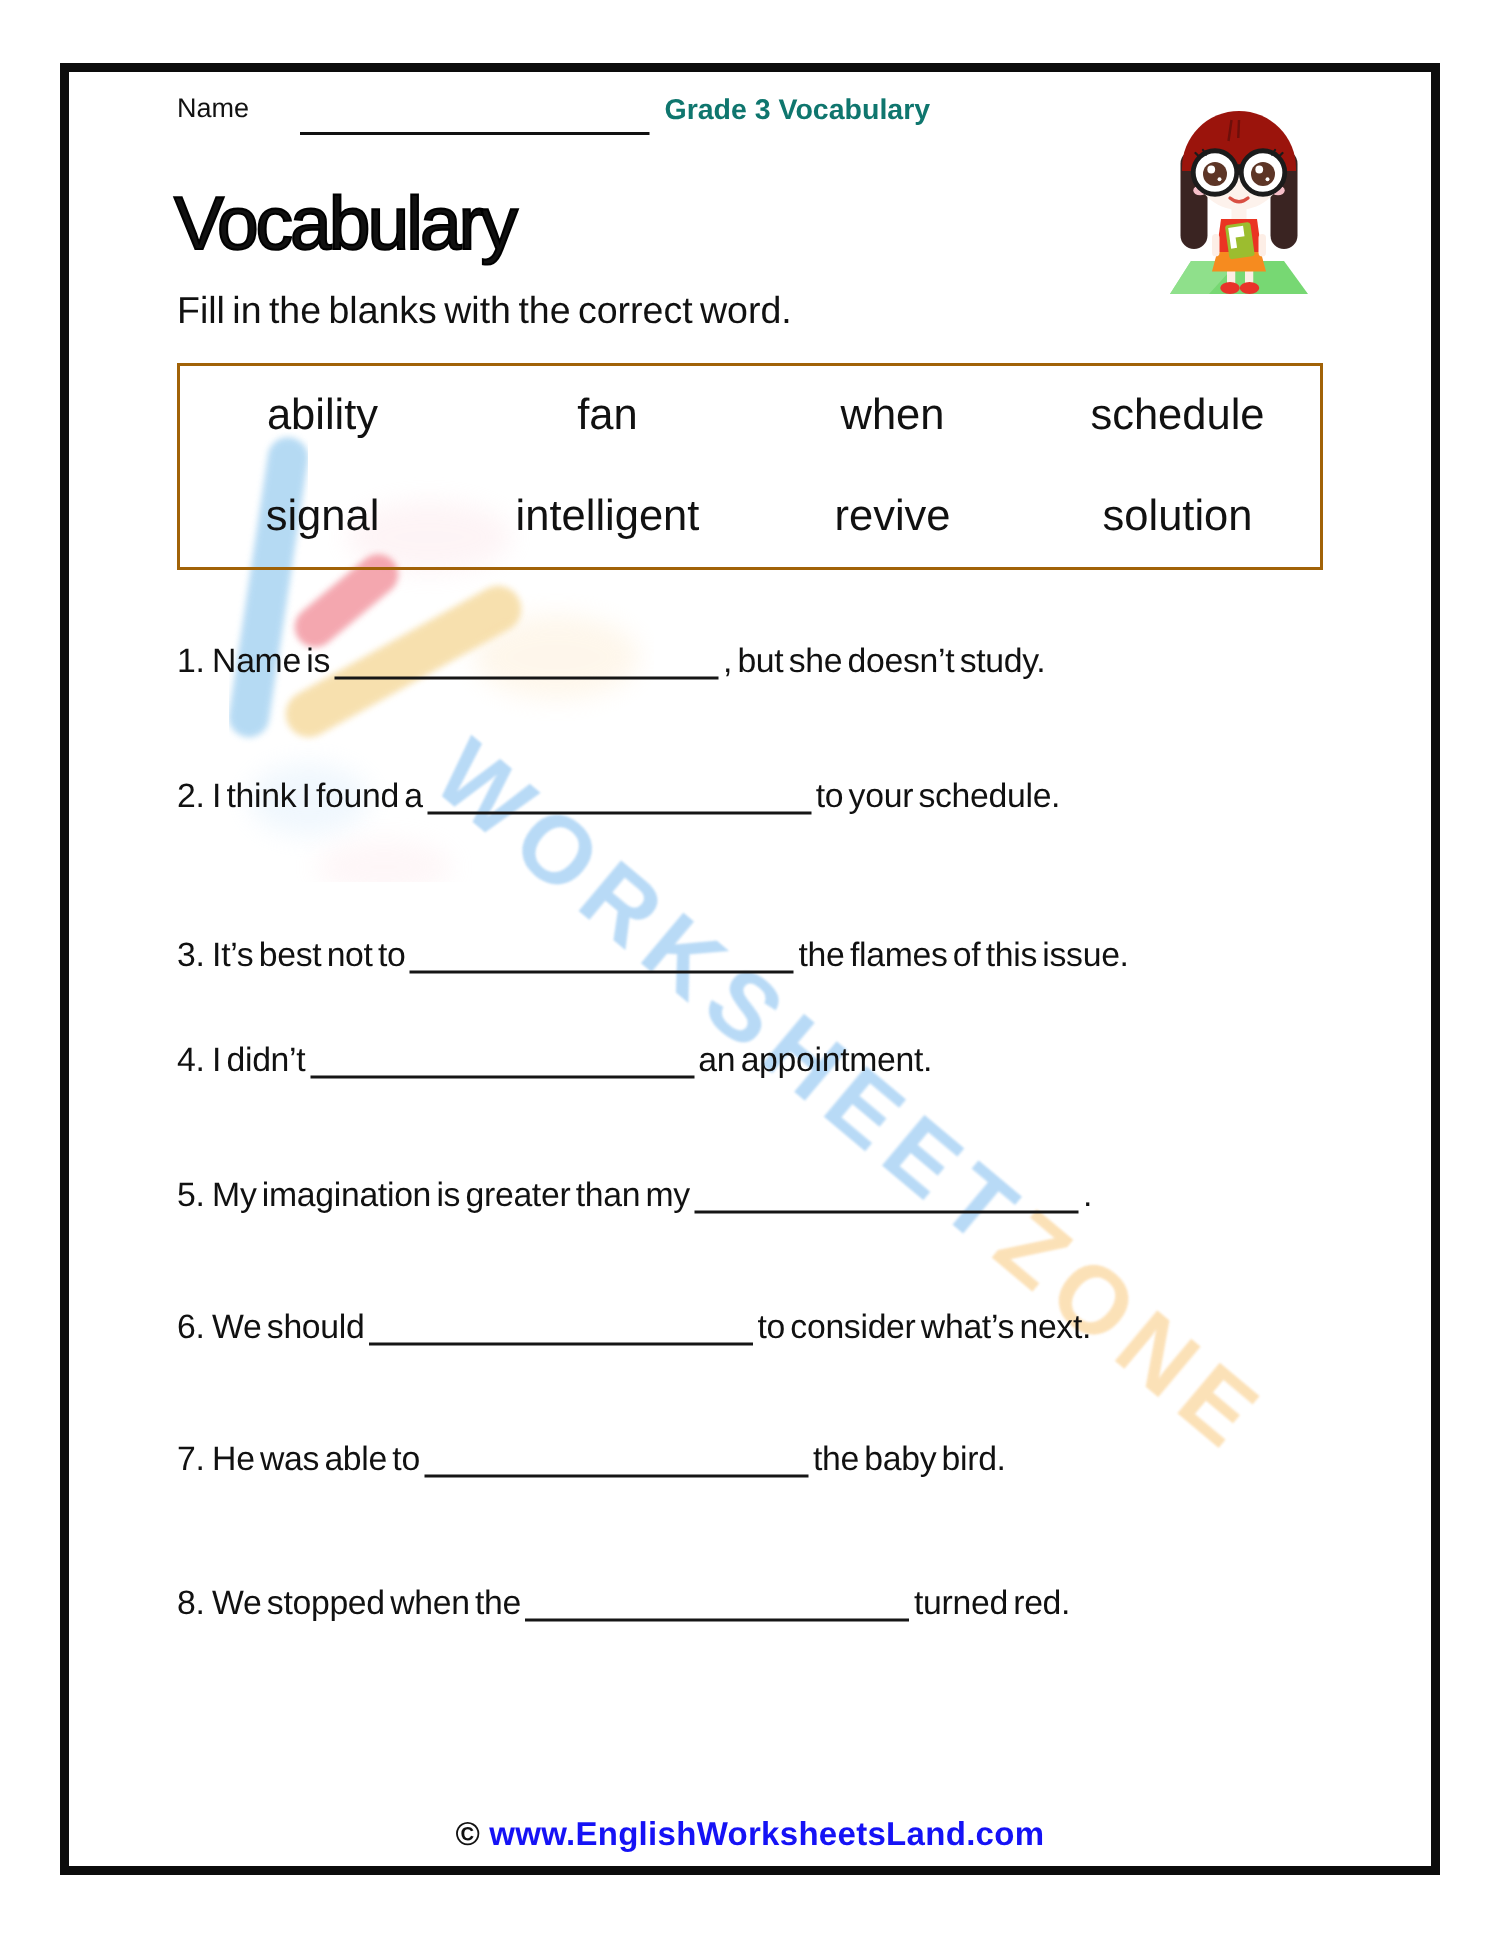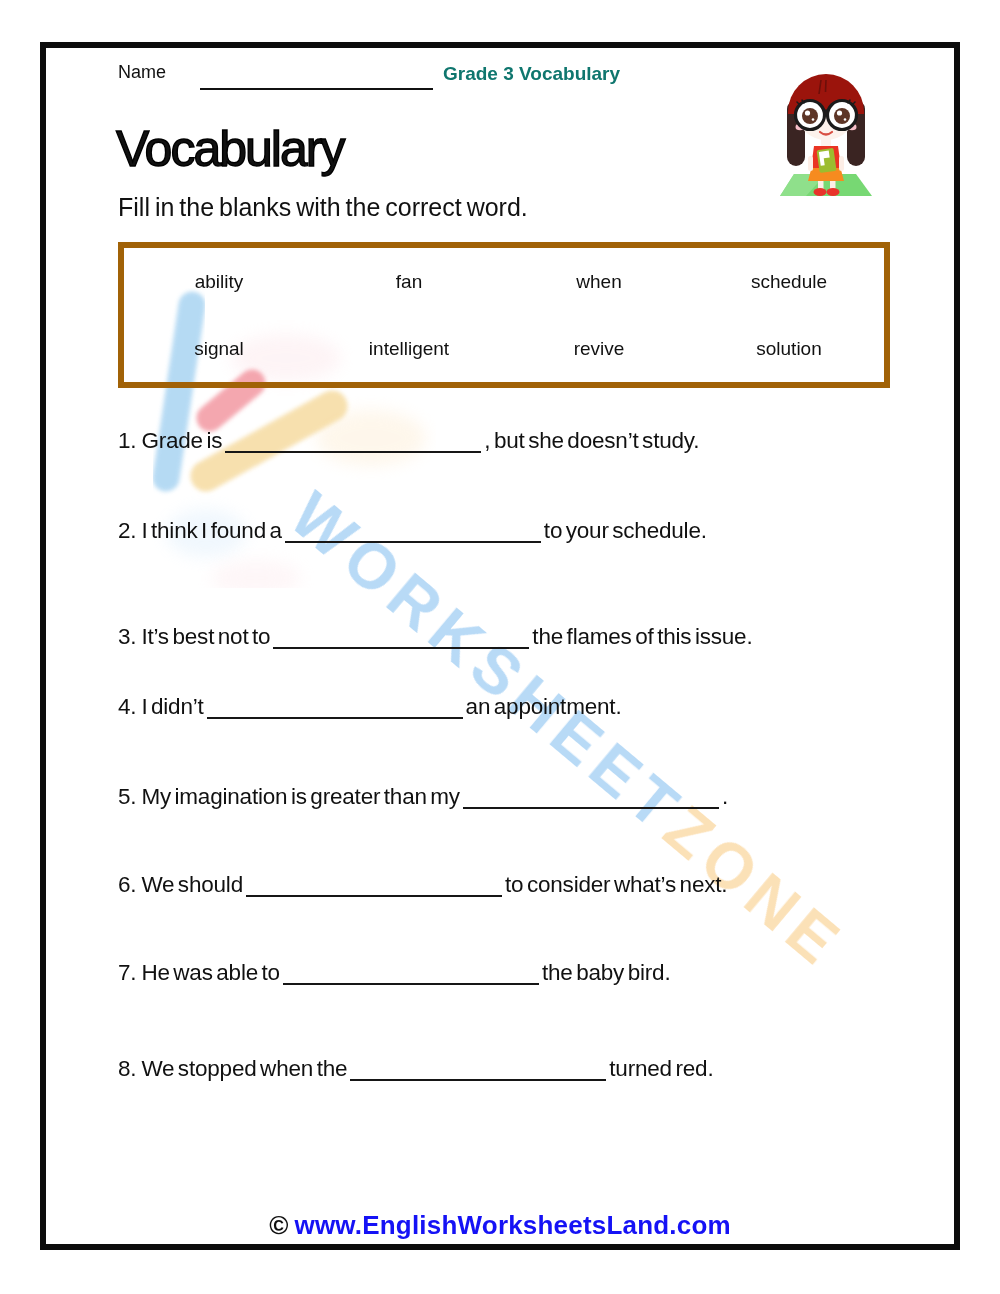--- a/index.html
+++ b/index.html
@@ -27,38 +27,38 @@
   .name-line{position:absolute;left:154px;top:12px;width:233px;height:28px;border-bottom:2.5px solid #111;}
   .grade-label{position:absolute;left:397px;top:15px;font-size:19px;font-weight:bold;color:#0f766e;}
   .girl{position:absolute;left:728px;top:4px;width:105px;height:145px;}
   .title{
     position:absolute;left:70px;top:72px;font-size:50px;font-weight:normal;
     letter-spacing:-2px;-webkit-text-stroke:1.4px #000;
   }
   .instruction{position:absolute;left:72px;top:145px;font-size:25px;word-spacing:-2px;}
   .word-box{
     position:absolute;left:72px;top:194px;width:760px;height:134px;
-    border:6px solid #a16207;display:grid;grid-template-columns:repeat(4,1fr);
-    grid-template-rows:1fr 1fr;place-items:center;font-size:19px;
+    border:2px solid #a16207;display:grid;grid-template-columns:repeat(4,1fr);
+    grid-template-rows:1fr 1fr;place-items:center;font-size:29px;
   }
   .sentences{position:absolute;left:0;top:0;width:100%;}
   .sentence{
     position:absolute;left:72px;width:800px;font-size:22.5px;
     letter-spacing:-.2px;word-spacing:-2.5px;white-space:nowrap;
   }
   .sentence .num{margin-right:5px;}
   .blank{
     display:inline-block;width:256px;height:22px;margin:0 3px;
     border-bottom:2px solid #161616;vertical-align:-5px;
   }
   .s1{top:380px}.s2{top:470px}.s3{top:576px}.s4{top:646px}
   .s5{top:736px}.s6{top:824px}.s7{top:912px}.s8{top:1008px}
   .footer{
     position:absolute;left:0;top:1162px;width:100%;text-align:center;
-    font-size:26px;font-weight:bold;letter-spacing:.2px;
+    font-size:22px;font-weight:bold;letter-spacing:.2px;
   }
   .footer .link{color:#1512f5;}
   .footer .copy{color:#111;margin-right:6px;font-weight:bold;}
 </style>
 </head>
 <body>
 
 <div class="page">
 
   <div class="wm-layer">
@@ -145,21 +145,21 @@
       <span>fan</span>
       <span>when</span>
       <span>schedule</span>
       <span>signal</span>
       <span>intelligent</span>
       <span>revive</span>
       <span>solution</span>
     </div>
 
     <div class="sentences">
-      <div class="sentence s1"><span class="num">1.</span><span>Grade is</span><span class="blank"></span><span>, but she doesn’t study.</span></div>
+      <div class="sentence s1"><span class="num">1.</span><span>Name is</span><span class="blank"></span><span>, but she doesn’t study.</span></div>
       <div class="sentence s2"><span class="num">2.</span><span>I think I found a</span><span class="blank"></span><span>to your schedule.</span></div>
       <div class="sentence s3"><span class="num">3.</span><span>It’s best not to</span><span class="blank"></span><span>the flames of this issue.</span></div>
       <div class="sentence s4"><span class="num">4.</span><span>I didn’t</span><span class="blank"></span><span>an appointment.</span></div>
       <div class="sentence s5"><span class="num">5.</span><span>My imagination is greater than my</span><span class="blank"></span><span>.</span></div>
       <div class="sentence s6"><span class="num">6.</span><span>We should</span><span class="blank"></span><span>to consider what’s next.</span></div>
       <div class="sentence s7"><span class="num">7.</span><span>He was able to</span><span class="blank"></span><span>the baby bird.</span></div>
       <div class="sentence s8"><span class="num">8.</span><span>We stopped when the</span><span class="blank"></span><span>turned red.</span></div>
     </div>
 
     <div class="footer">

